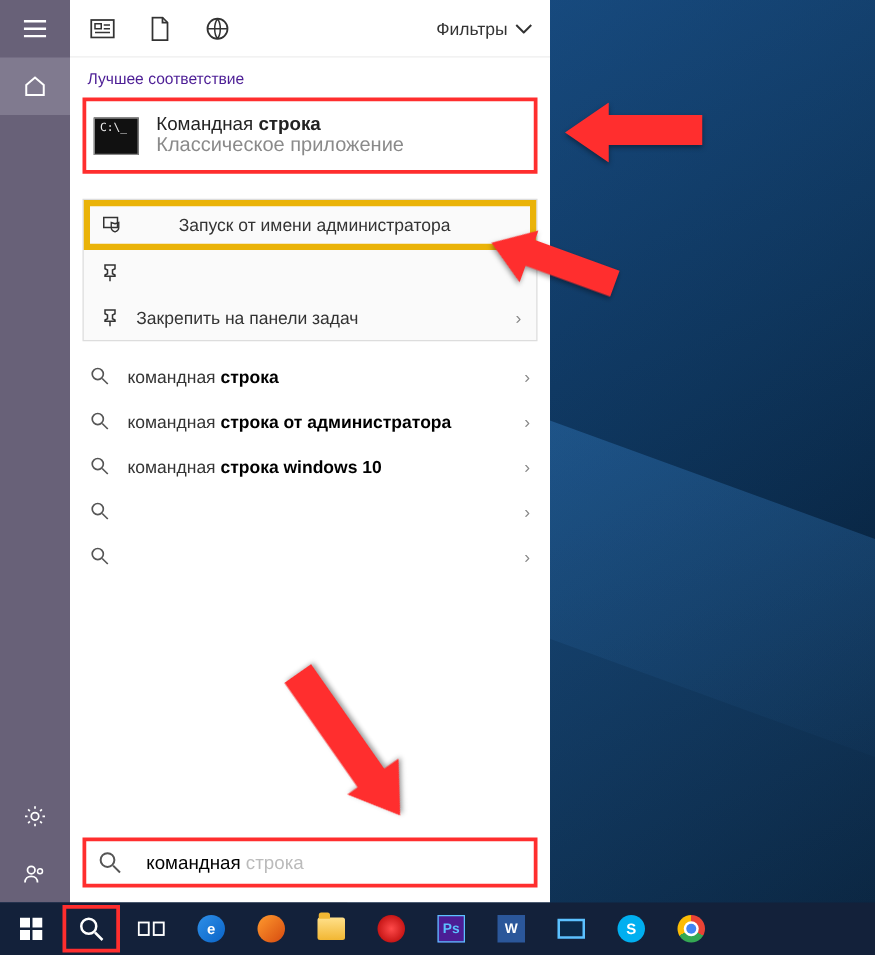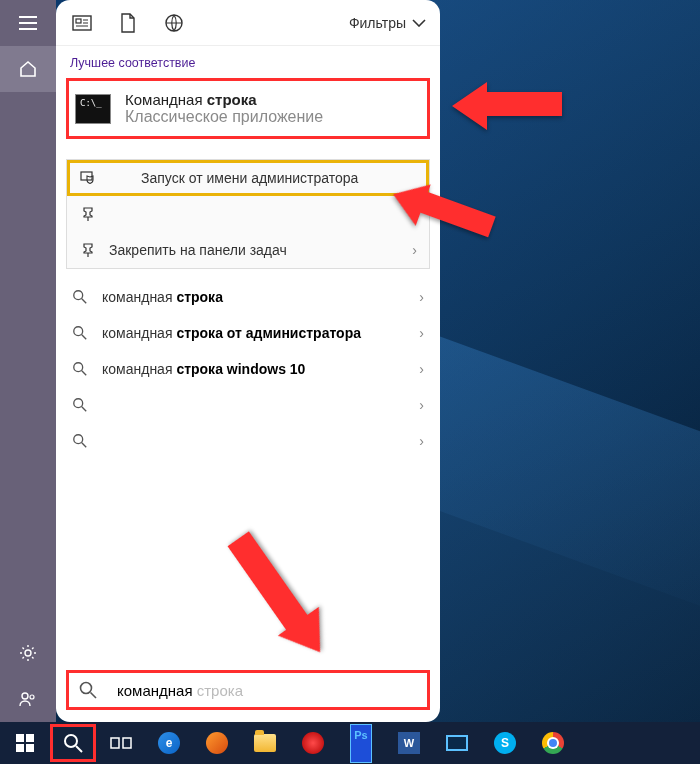--- a/index.html
+++ b/index.html
@@ -32,21 +32,21 @@
   .rail-item {
     width:56px; height:46px; display:flex; align-items:center; justify-content:center;
     color:#fff; cursor:pointer;
   }
   .rail-item.active { background: #807a8f; }
   .rail-spacer { flex: 1; }
 
   .search-panel {
     position: absolute; left: 56px; top: 0; width: 384px; bottom: 42px;
     background: #fff; z-index: 9;
-    display:flex; flex-direction:column;border-radius:14px;
+    display:flex; flex-direction:column;
   }
   .panel-top {
     height: 46px; display:flex; align-items:center; padding: 0 14px;
     border-bottom: 1px solid #eee;
   }
   .top-icons { display:flex; gap: 22px; }
   .top-ico { width:24px; height:24px; display:flex; align-items:center; justify-content:center; color:#333; cursor:pointer;}
   .filters-btn {
     margin-left:auto; display:flex; align-items:center; gap:6px;
     color:#333; cursor:pointer; font-size:14px;
@@ -68,21 +68,21 @@
   .bm-title { font-size: 15px; color:#222; }
   .bm-sub { font-size: 16px; color:#8a8a8a; }
 
   .context-box {
     margin: 0 10px 10px; border:1px solid #ddd; background:#fafafa;
   }
   .ctx-item {
     display:flex; align-items:center; gap: 12px;
     padding: 9px 12px; color:#333; cursor:pointer; position:relative;
   }
-  .ctx-item.hl { border: 3px solid #eab308; padding: 6px 9px; gap: 44px; }
+  .ctx-item.hl { border: 5px solid #eab308; padding: 6px 9px; gap: 44px; }
   .ctx-chevron { margin-left:auto; color:#888; }
   .ctx-ico { width:18px; height:18px; display:flex; align-items:center; justify-content:center; color:#444; }
 
   .suggest-list { display:flex; flex-direction:column; }
   .suggest-item {
     display:flex; align-items:center; gap: 14px;
     padding: 10px 16px; color:#333; cursor:pointer;
   }
   .suggest-item .ctx-chevron { margin-left:auto; }
   .suggest-text b { font-weight:600; color:#000; }
@@ -119,21 +119,21 @@
   .arrow svg { fill:#ff2e2e; }
 
   .circ-ico { width:22px; height:22px; border-radius:50%; display:flex;align-items:center;justify-content:center; font-size:12px; font-weight:bold; color:#fff;}
   .edge-ico{background:linear-gradient(135deg,#2e8fe8,#0a64c7);} 
   .ff-ico{background:linear-gradient(135deg,#ff9a2e,#d64a0f);} 
   .opera-ico{background:radial-gradient(circle,#ff4a4a,#b00000);} 
   .chrome-ico{background:conic-gradient(#ea4335 0 120deg,#34a853 120deg 240deg,#fbbc05 240deg 360deg);position:relative;}
   .chrome-ico::after{content:"";position:absolute;inset:5px;border-radius:50%;background:#fff;}
   .chrome-ico::before{content:"";position:absolute;inset:7px;border-radius:50%;background:#4285f4;z-index:1;}
   .skype-ico{background:#00aff0;}
-  .ps-ico{width:22px;height:39px;background:#1d4ed8;border:1px solid #5cc1ff;color:#5cc1ff;font:700 11px/20px Arial;text-align:center;}
+  .ps-ico{width:22px;height:22px;background:#4c1d95;border:1px solid #5cc1ff;color:#5cc1ff;font:700 11px/20px Arial;text-align:center;}
   .w-ico{width:22px;height:22px;background:#2b579a;color:#fff;font:700 11px/22px Arial;text-align:center;}
   .folder-ico{width:22px;height:18px;background:linear-gradient(#ffe08a,#f2b733);border-radius:2px;position:relative;}
   .folder-ico::before{content:"";position:absolute;top:-4px;left:1px;width:9px;height:5px;background:#f2b733;border-radius:2px 2px 0 0;}
   .rect-ico{width:22px;height:16px;border:2px solid #5cc1ff;background:#0a2a4a;}
 </style>
 </head>
 <body>
 
 <div class="wallpaper"></div>
 

